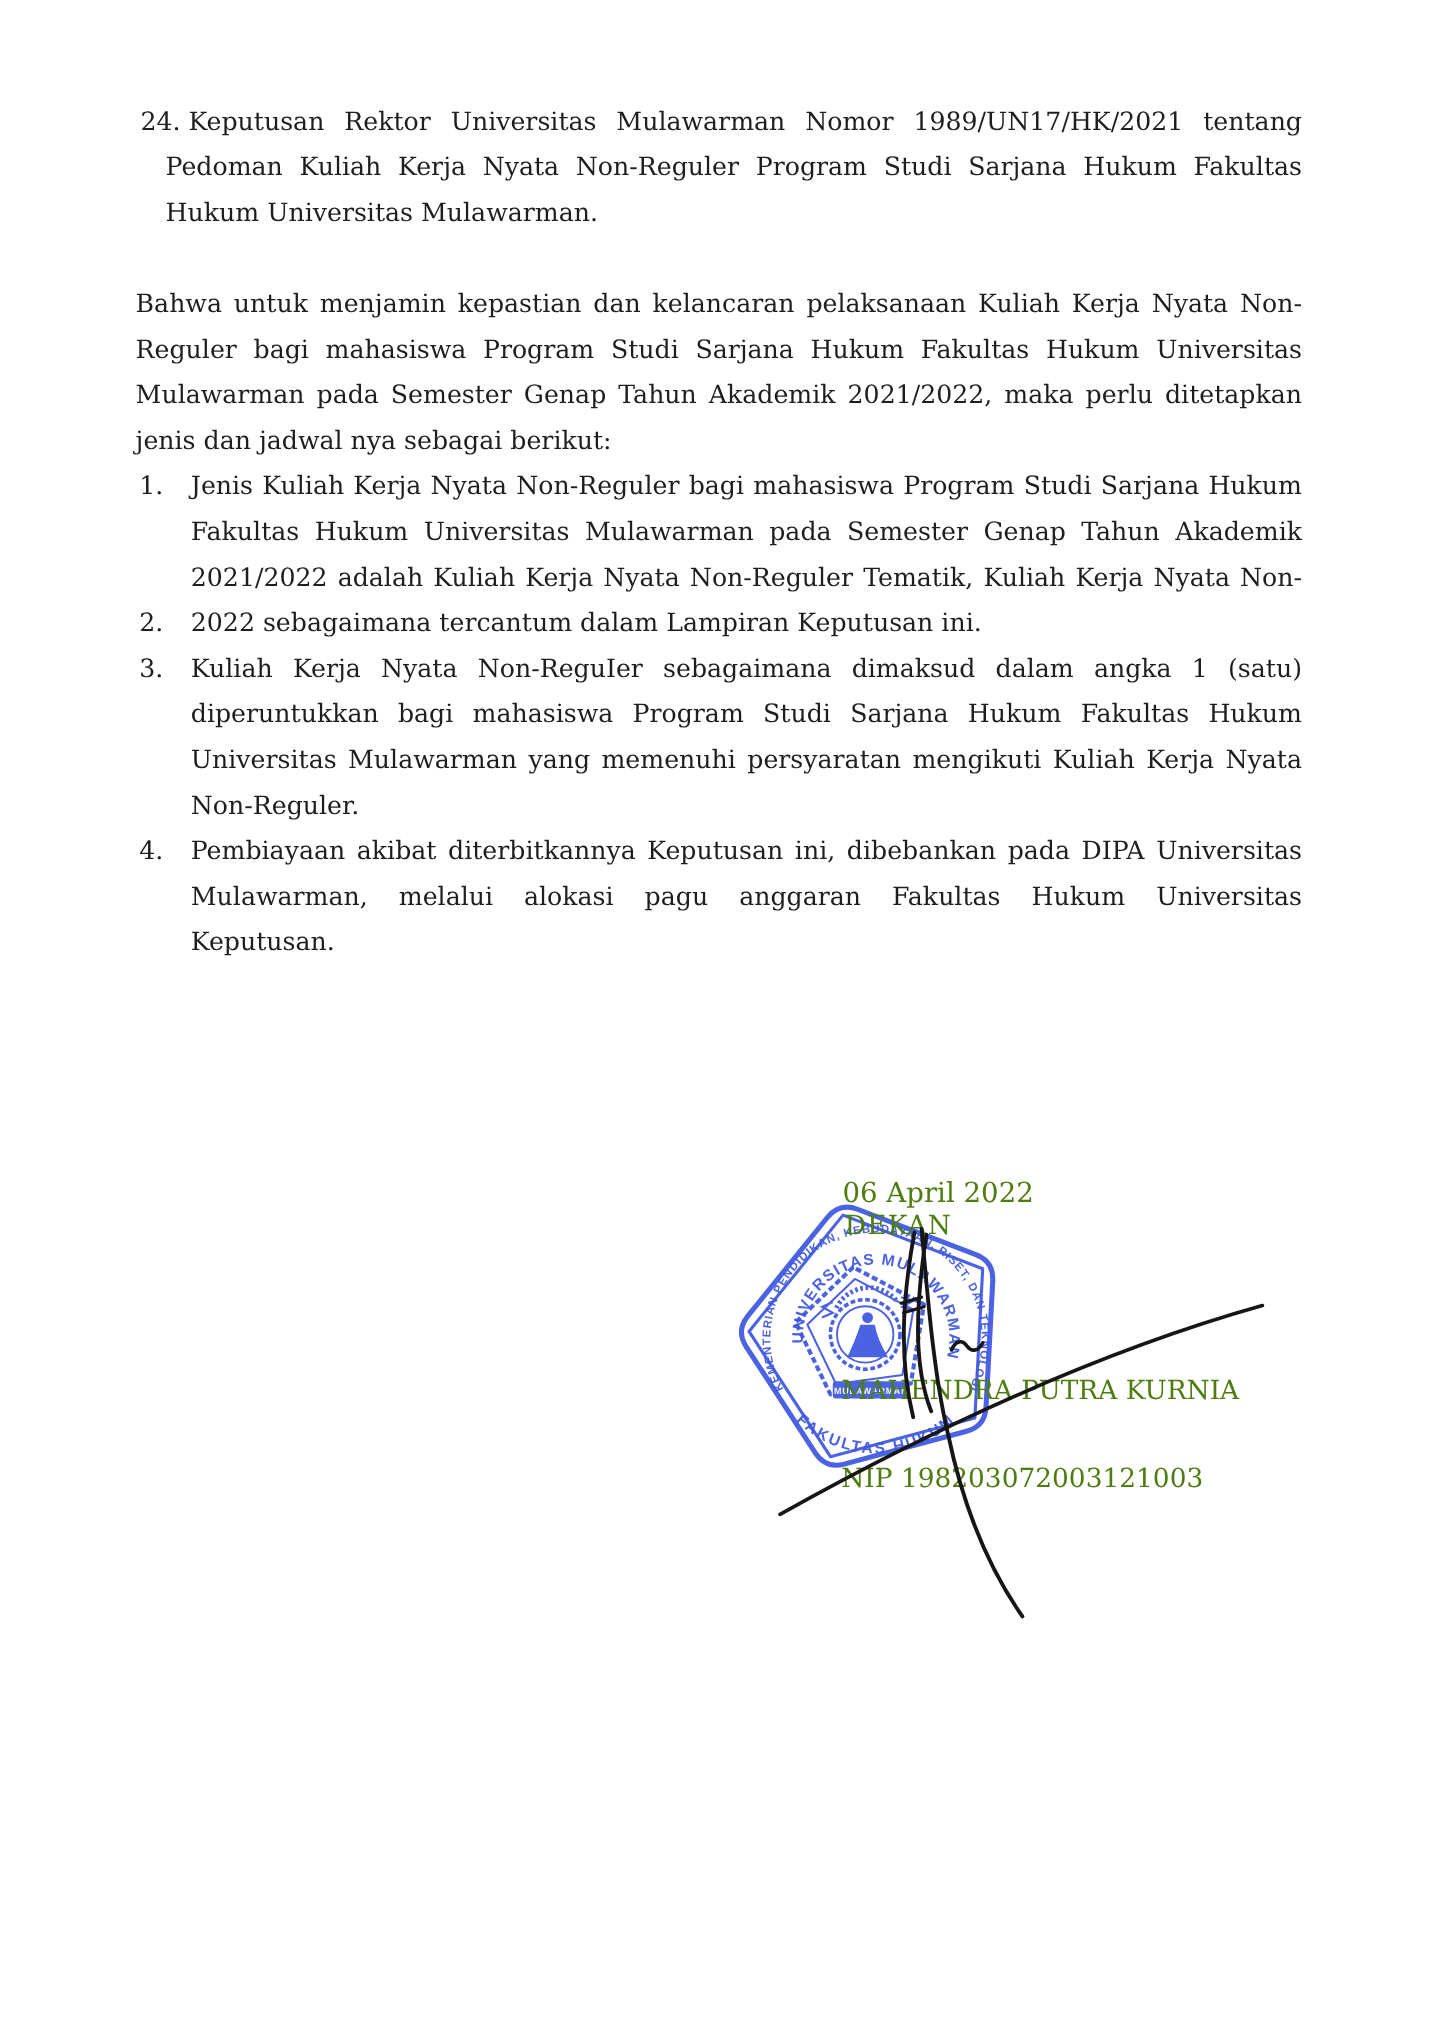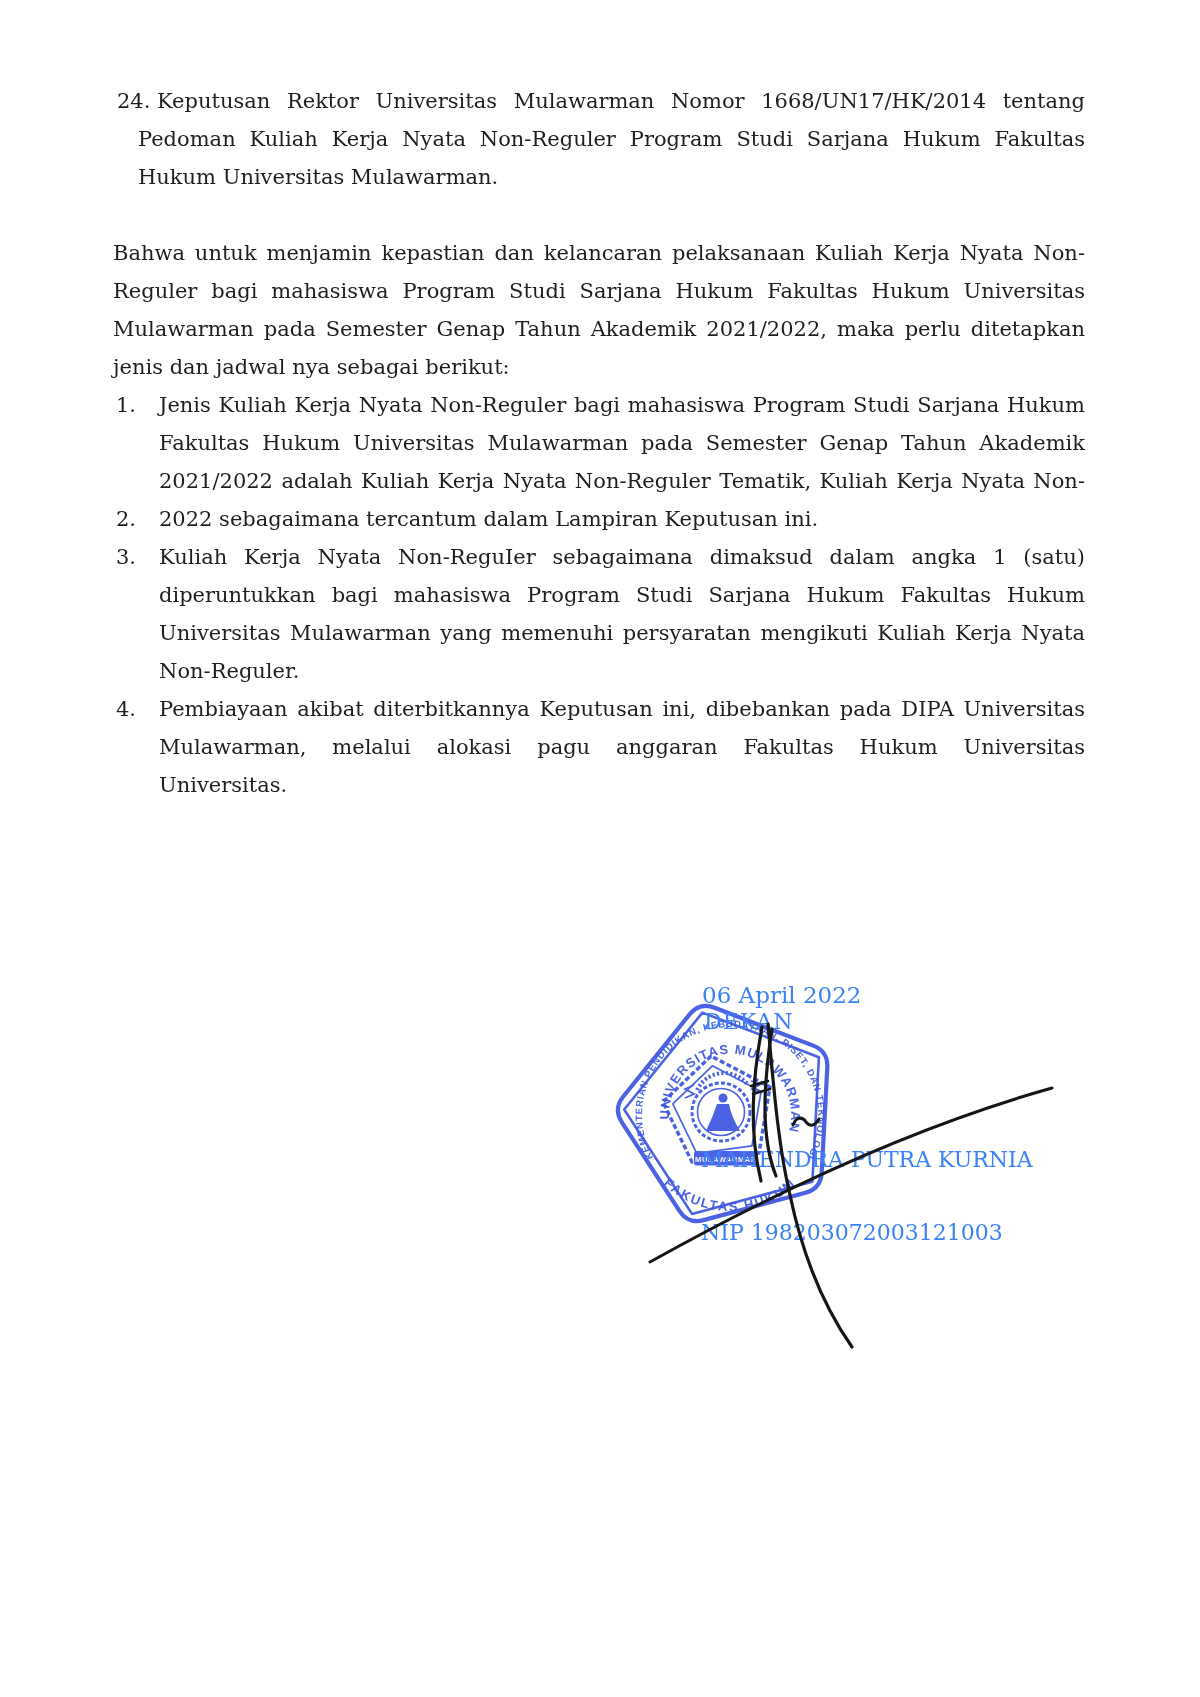--- a/index.html
+++ b/index.html
@@ -17,21 +17,21 @@
   .block{position:absolute;}
   .item24-col{left:138px;top:82px;width:947px;}
   .preamble-col{left:113px;top:234px;width:972px;}
   .items-col{left:159px;top:386px;width:926px;}
   .list-item{position:relative;}
   .marker{
     position:absolute;top:0;height:38px;line-height:38px;font-size:21px;
   }
   .m24{left:-21px;}
   .mitem{left:-43px;}
-  .sig-text{position:absolute;font-size:22px;line-height:26px;white-space:nowrap;color:#3b82f6;z-index:3;}
+  .sig-text{position:absolute;font-size:22px;line-height:26px;white-space:nowrap;color:#4d7c0f;z-index:3;}
   .sig-date{left:702px;top:982px;font-size:23px;}
   .sig-title{left:704px;top:1009px;letter-spacing:1px;}
   .sig-name{left:701px;top:1147px;font-size:22px;}
   .sig-nip{left:701px;top:1220px;font-size:22px;}
   svg.overlay{position:absolute;left:0;top:0;z-index:2;pointer-events:none;}
   svg.overlay.under{z-index:1;}
   svg.overlay.over{z-index:5;}
 </style>
 </head>
 <body>
@@ -82,21 +82,21 @@
       <text font-size="13" letter-spacing="2">
         <textPath href="#bottomPath" startOffset="50%" text-anchor="middle">FAKULTAS HUKUM</textPath>
       </text>
       <text x="726" y="1162" font-size="7.5" letter-spacing="0.6" text-anchor="middle" fill="#ffffff">MULAWARMAN</text>
     </g>
   </svg>
 
   <div class="block item24-col">
     <div class="list-item">
       <span class="marker m24">24.</span>
-      <div class="jline first-indent">Keputusan Rektor Universitas Mulawarman Nomor 1668/UN17/HK/2014 tentang</div>
+      <div class="jline first-indent">Keputusan Rektor Universitas Mulawarman Nomor 1989/UN17/HK/2021 tentang</div>
       <div class="jline">Pedoman Kuliah Kerja Nyata Non-Reguler Program Studi Sarjana Hukum Fakultas</div>
       <div class="lline">Hukum Universitas Mulawarman.</div>
     </div>
   </div>
 
   <div class="block preamble-col">
     <div class="jline">Bahwa untuk menjamin kepastian dan kelancaran pelaksanaan Kuliah Kerja Nyata Non-</div>
     <div class="jline">Reguler bagi mahasiswa Program Studi Sarjana Hukum Fakultas Hukum Universitas</div>
     <div class="jline">Mulawarman pada Semester Genap Tahun Akademik 2021/2022, maka perlu ditetapkan</div>
     <div class="lline">jenis dan jadwal nya sebagai berikut:</div>
@@ -117,21 +117,21 @@
       <span class="marker mitem">3.</span>
       <div class="jline">Kuliah Kerja Nyata Non-ReguIer sebagaimana dimaksud dalam angka 1 (satu)</div>
       <div class="jline">diperuntukkan bagi mahasiswa Program Studi Sarjana Hukum Fakultas Hukum</div>
       <div class="jline">Universitas Mulawarman yang memenuhi persyaratan mengikuti Kuliah Kerja Nyata</div>
       <div class="lline">Non-Reguler.</div>
     </div>
     <div class="list-item">
       <span class="marker mitem">4.</span>
       <div class="jline">Pembiayaan akibat diterbitkannya Keputusan ini, dibebankan pada DIPA Universitas</div>
       <div class="jline">Mulawarman, melalui alokasi pagu anggaran Fakultas Hukum Universitas</div>
-      <div class="lline">Universitas.</div>
+      <div class="lline">Keputusan.</div>
     </div>
   </div>
 
   <div class="sig-text sig-date">06 April 2022</div>
   <div class="sig-text sig-title">DEKAN</div>
   <div class="sig-text sig-name">MAHENDRA PUTRA KURNIA</div>
   <div class="sig-text sig-nip">NIP 198203072003121003</div>
 
   <svg class="overlay over" width="1200" height="1697" viewBox="0 0 1200 1697" aria-hidden="true">
     <g stroke="#161616" fill="none" stroke-linecap="round">

